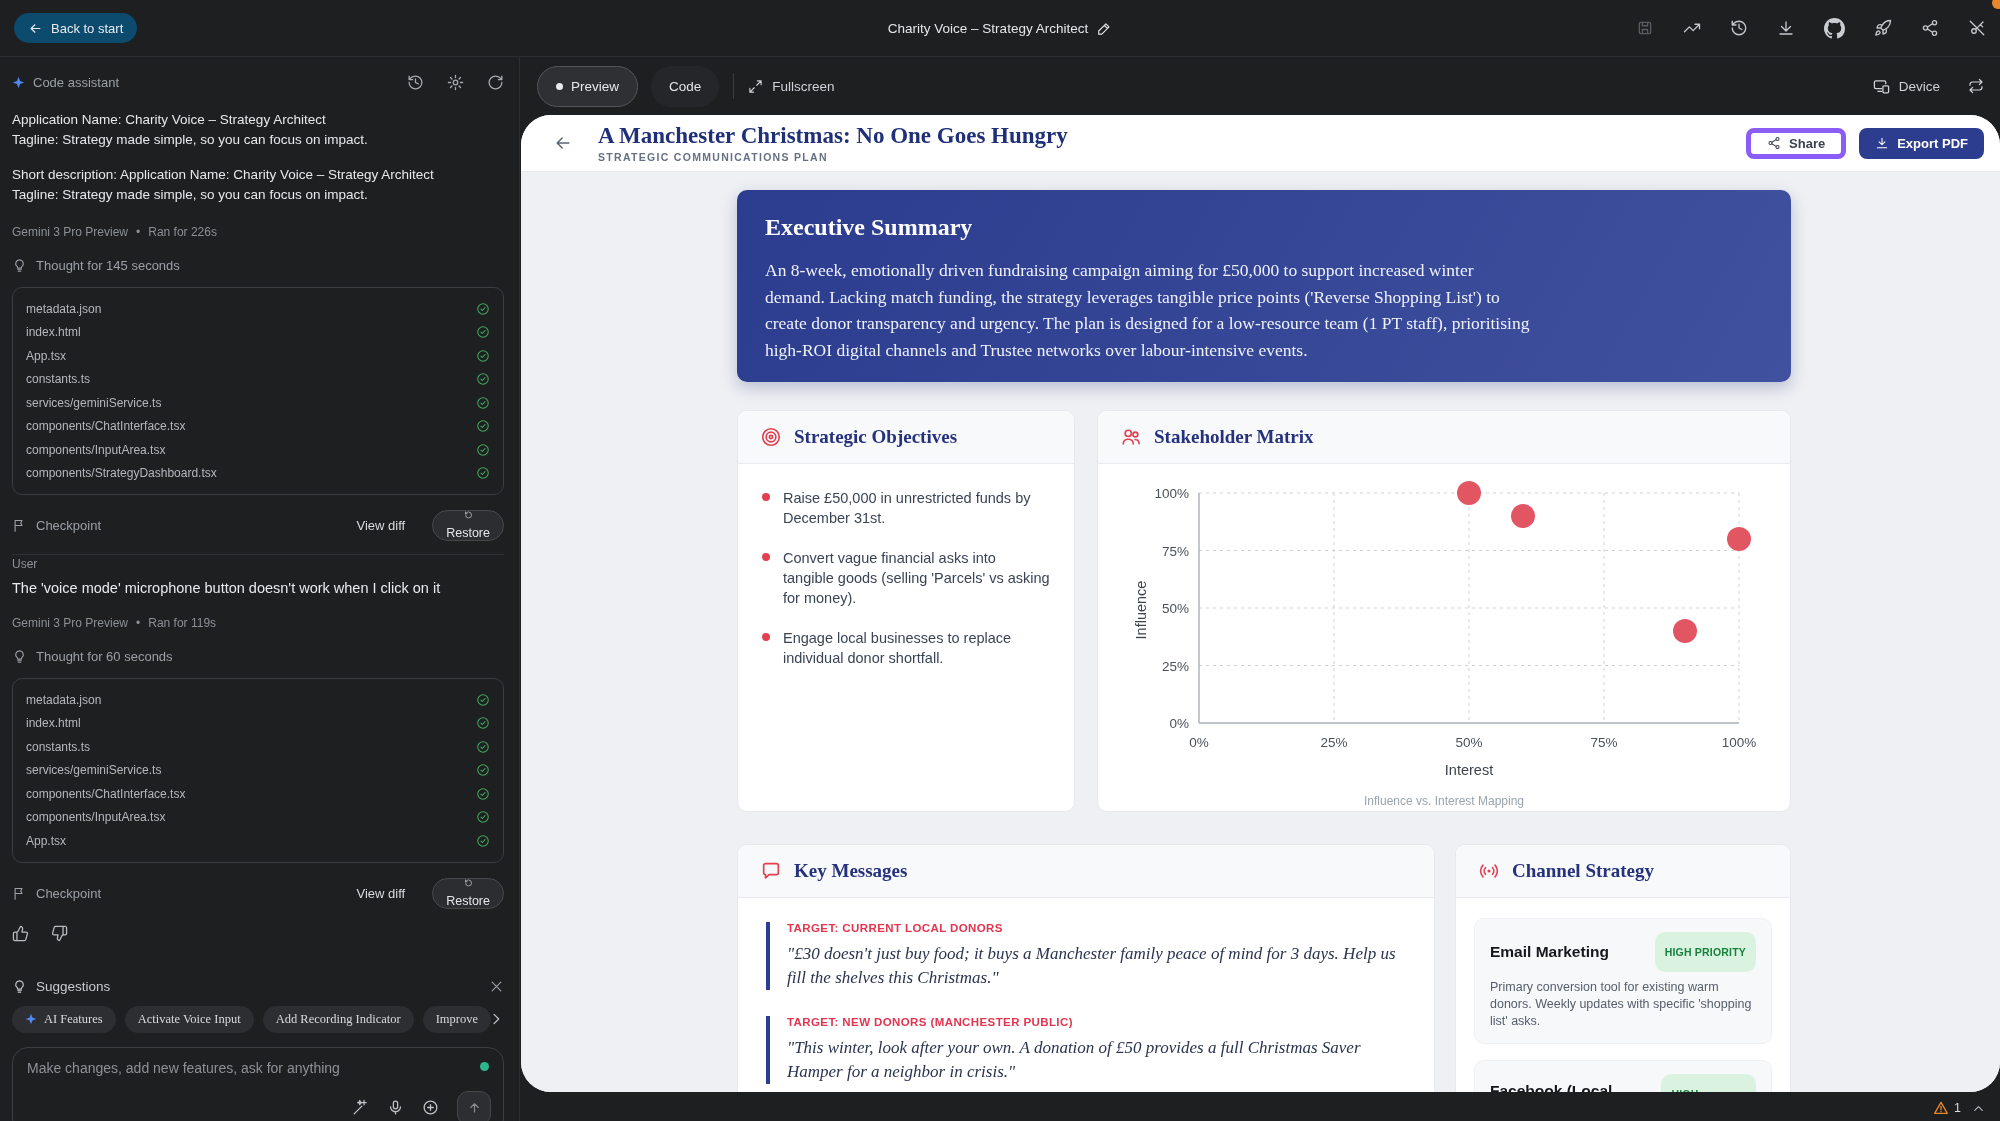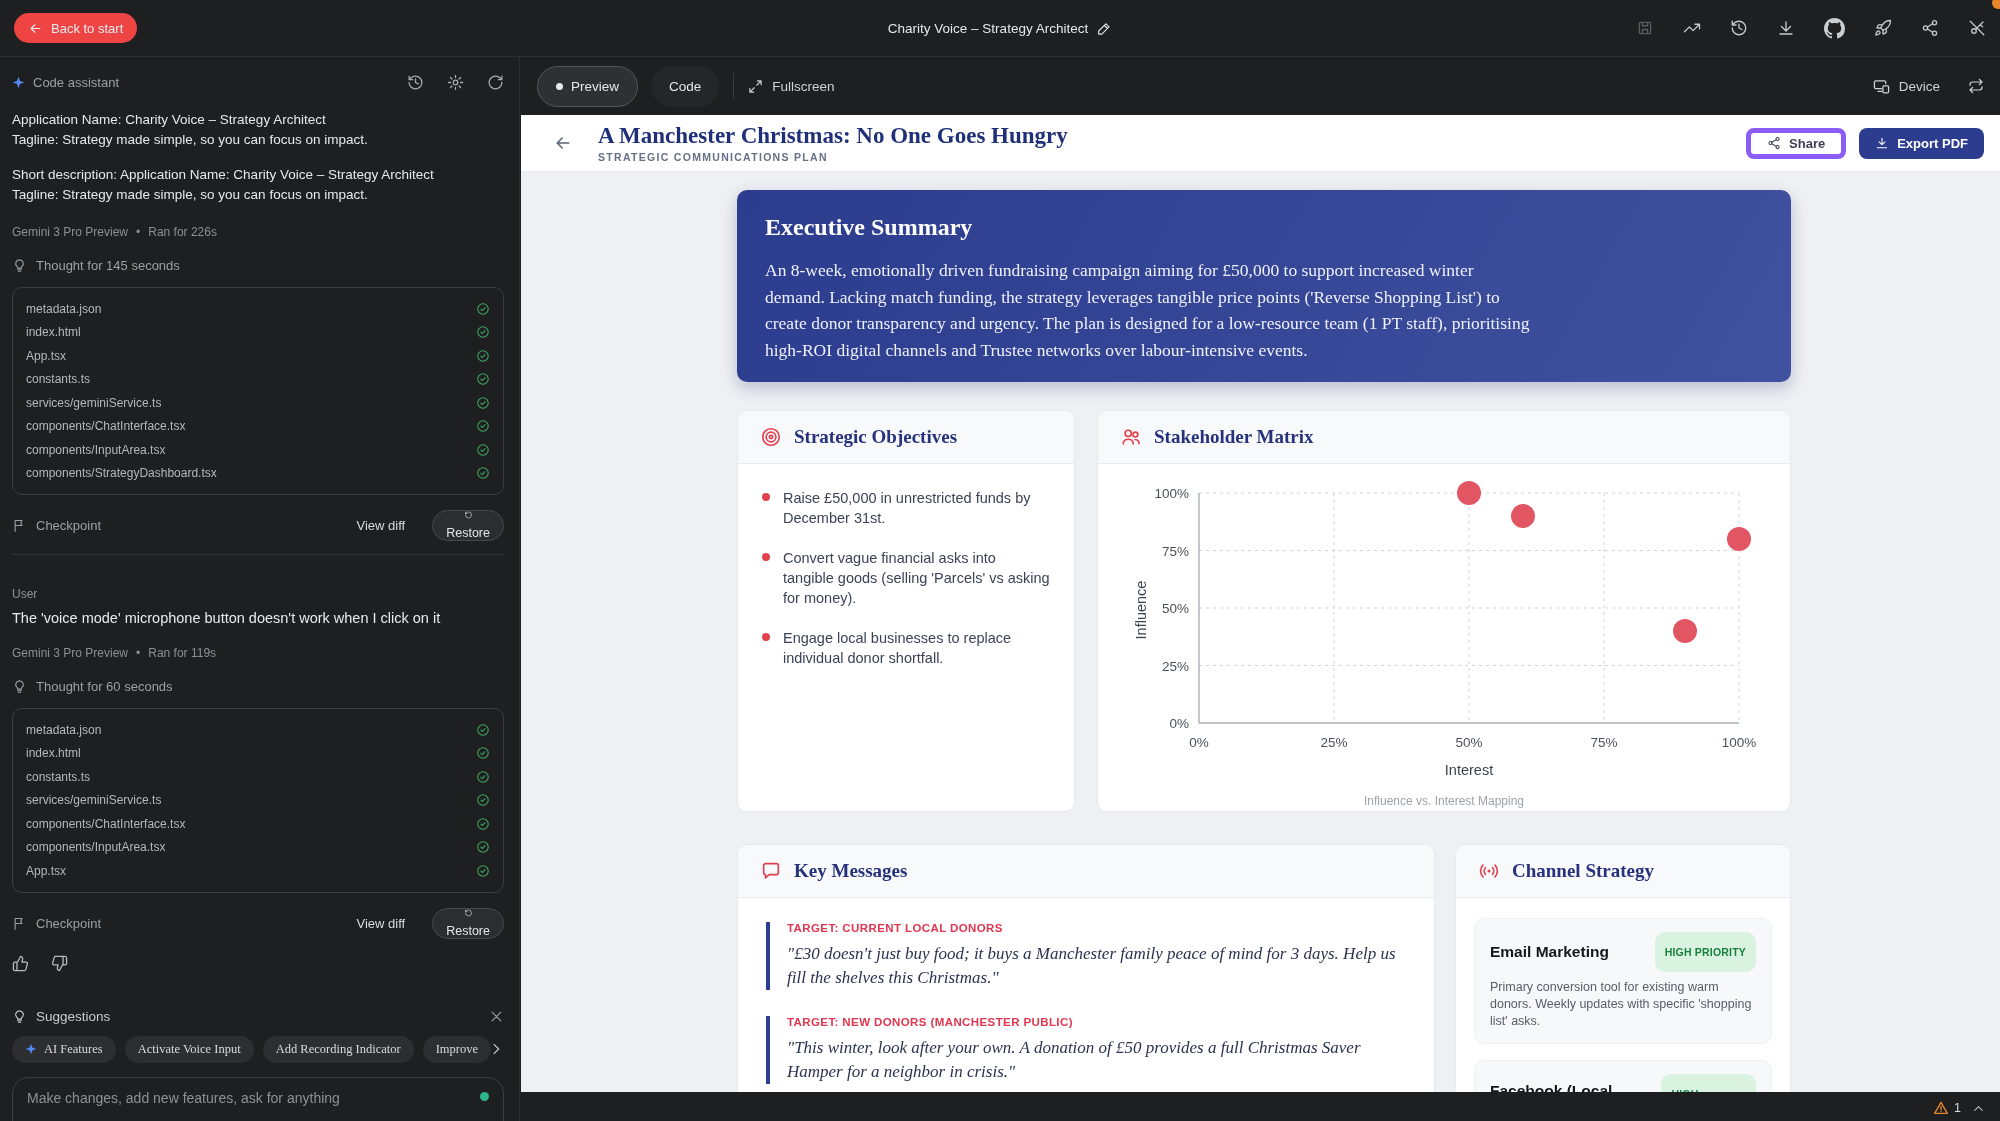--- a/index.html
+++ b/index.html
@@ -6,21 +6,21 @@
   html,body { background:#0e0f10; }
   body { font-family:"Liberation Sans", sans-serif; }
   .app { position:relative; width:2000px; height:1121px; background:#1d1f21; overflow:hidden; color:#e8eaed; }
 
   
   svg.ic { display:inline-block; vertical-align:middle; fill:none; stroke:currentColor; stroke-width:1.8; stroke-linecap:round; stroke-linejoin:round; }
   svg.fill { fill:currentColor; stroke:none; }
 
   
   .topbar { position:absolute; left:0; top:0; width:2000px; height:57px; border-bottom:1px solid #2c2e32; display:flex; align-items:center; padding:0 14px; }
-  .back-pill { display:flex; align-items:center; gap:8px; height:30px; padding:0 14px; background:#ef4444; border-radius:16px; color:#e8eaed; font-size:13px; cursor:pointer; }
+  .back-pill { display:flex; align-items:center; gap:8px; height:30px; padding:0 14px; background:#0c4a6e; border-radius:16px; color:#e8eaed; font-size:13px; cursor:pointer; }
   .tb-title { position:absolute; left:50%; transform:translateX(-50%); display:flex; align-items:center; gap:9px; font-size:13.5px; color:#e4e6e8; }
   .tb-icons { margin-left:auto; display:flex; align-items:center; gap:29px; color:#c4c7cb; }
   .tb-icons .dim { color:#595c60; }
   .corner-dot { position:absolute; right:-4px; top:-3px; width:12px; height:12px; border-radius:50%; background:#e8872b; }
 
   
   .sidebar { position:absolute; left:0; top:57px; width:520px; bottom:0; border-right:1px solid #2c2e32; padding:0 15px 0 12px; overflow:hidden; }
   .sb-head { margin-top:13px; height:24px; display:flex; align-items:center; gap:8px; color:#9aa0a6; font-size:13px; }
   .sb-head .spark { color:#5187f0; }
   .sb-head-icons { margin-left:auto; display:flex; gap:23px; color:#a7abb0; }
@@ -28,21 +28,21 @@
   .sb-intro p + p { margin-top:15px; }
   .sb-meta { margin-top:20px; font-size:12px; color:#8b9095; display:flex; gap:8px; align-items:center; }
   .sb-thought { margin-top:19px; display:flex; align-items:center; gap:9px; font-size:13px; color:#9aa0a6; }
   .files-card { margin-top:14px; border:1px solid #3a3d41; border-radius:10px; padding:9px 13px; }
   .file-row { display:flex; align-items:center; height:23.5px; font-size:12px; color:#b4b8bd; }
   .file-row .chk { margin-left:auto; color:#43a860; }
   .checkpoint { margin-top:15px; display:flex; align-items:center; gap:9px; font-size:13px; color:#9aa0a6; }
   .viewdiff { margin-left:auto; font-size:13px; color:#d8dadd; cursor:pointer; }
   .restore-btn { margin-left:18px; display:flex; align-items:center; gap:7px; height:31px; padding:0 13px; border:1px solid #46484d; border-radius:16px; background:#2b2d30; color:#e3e5e8; font-size:12.5px; cursor:pointer;flex-direction:column; }
   .sb-div { margin-top:13px; border:none; border-top:1px solid #303236; }
-  .user-label { margin-top:32px; font-size:12px; color:#8e9297; }
+  .user-label { margin-top:2px; font-size:12px; color:#8e9297; }
   .user-msg { margin-top:9px; font-size:14.5px; color:#e8eaed; }
   .thumbs { margin-top:16px; display:flex; gap:22px; color:#b9bdc2; }
   .sugg-head { margin-top:37px; display:flex; align-items:center; gap:9px; font-size:13.5px; color:#c8cbce; }
   .sugg-close { margin-left:auto; color:#9aa0a6; cursor:pointer; }
   .chips { position:relative; margin-top:12px; display:flex; gap:9px; overflow:hidden; padding-right:18px; }
   .chip { flex:0 0 auto; display:flex; align-items:center; gap:7px; height:27px; padding:0 13px; background:#2c2e31; border-radius:14px; font-size:12.5px; color:#d7dadd; white-space:nowrap; cursor:pointer;font-family:Liberation Serif, serif; }
   .chips-more { position:absolute; right:0; top:5px; color:#c4c7cb; cursor:pointer; }
   .composer { position:relative; margin-top:14px; height:88px; border:1px solid #3c3e42; border-radius:16px; padding:12px 14px; }
   .composer textarea { width:92%; height:40px; background:transparent; border:none; outline:none; resize:none; color:#e8eaed; font-size:14px; font-family:"Liberation Sans",sans-serif; }
   .composer textarea::placeholder { color:#8d9196; }
@@ -55,21 +55,21 @@
   .tab { display:flex; align-items:center; gap:8px; height:41px; padding:0 18px; border-radius:21px; font-size:13.5px; color:#e4e6e8; cursor:pointer; }
   .tab.active { background:#2e3034; border:1px solid #54565b; }
   .tab.quiet { background:#242629; margin-left:13px; }
   .tab .tab-dot { width:7px; height:7px; border-radius:50%; background:#e8eaed; }
   .tb-sep { width:1px; height:26px; background:#3a3c40; margin:0 14px; }
   .fullscreen { display:flex; align-items:center; gap:9px; font-size:13.5px; color:#cfd2d6; cursor:pointer; }
   .tbar-right { margin-left:auto; display:flex; align-items:center; gap:28px; color:#cfd2d6; }
   .device { display:flex; align-items:center; gap:9px; font-size:13.5px; cursor:pointer; }
 
   
-  .page { position:absolute; left:521px; top:115px; right:0; bottom:29px; background:#ffffff; overflow:hidden; }
+  .page { position:absolute; left:521px; top:115px; right:0; bottom:29px; background:#ffffff; overflow:hidden;border-radius:30px; }
   .doc-header { height:57px; border-bottom:1px solid #e8eaee; display:flex; align-items:center; padding:0 16px 0 32px; background:#fff; }
   .doc-back { color:#5b6472; margin-right:25px; cursor:pointer; }
   .doc-titles .t { font-family:"Liberation Serif", serif; font-weight:bold; font-size:23px; color:#203078; }
   .doc-titles .s { margin-top:2px; font-size:10.5px; font-weight:bold; letter-spacing:1.3px; color:#667085; }
   .doc-actions { margin-left:auto; display:flex; gap:13px; }
   .share-btn { display:flex; align-items:center; gap:8px; height:31px; padding:0 16px; border:5px solid #8b5cf6; border-radius:8px; background:#fff; color:#3c4250; font-size:13px; font-weight:bold; cursor:pointer; }
   .export-btn { display:flex; align-items:center; gap:8px; height:31px; padding:0 16px; border-radius:8px; background:#2c3d8f; color:#fff; font-size:13px; font-weight:bold; cursor:pointer; }
   .doc-body { position:absolute; left:0; right:0; top:57px; bottom:0; background:#eef0f3; overflow:hidden; }
   .container { width:1054px; margin-left:216px; padding-top:18px; }
 

